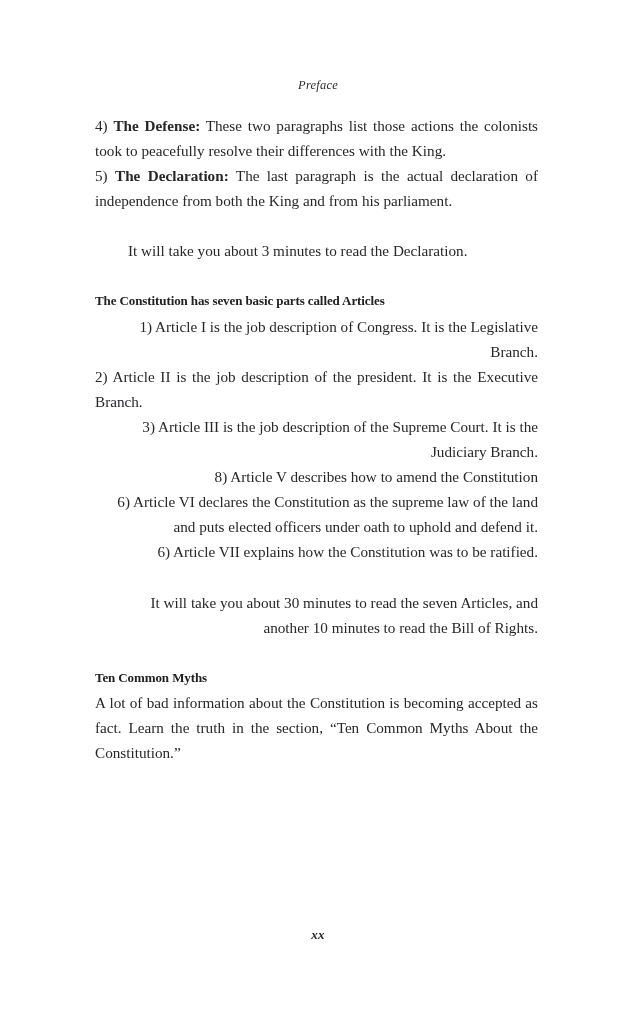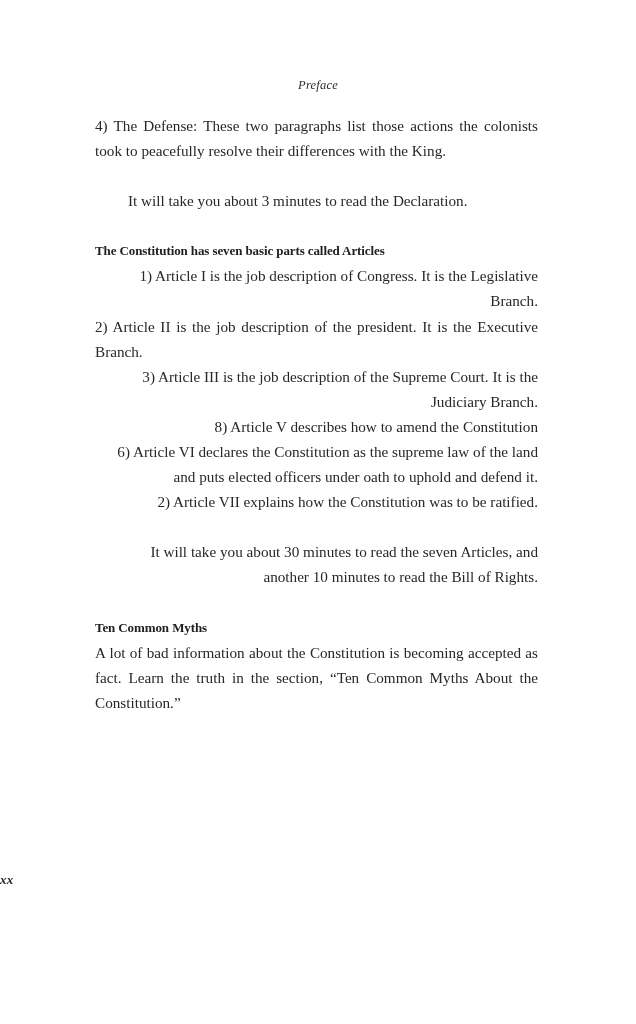--- a/index.html
+++ b/index.html
@@ -61,21 +61,21 @@
   
   p.ragged {
     text-align: right;
   }
 
   p.indent {
     text-indent: 33px;
   }
 
   .lead {
-    font-weight: normal;
+    font-weight: bold;
     margin-top: 15px;
   }
 
   h2 {
     margin: 0;
     font-size: 13px;
     line-height: 25.1px;
     font-weight: bold;
     letter-spacing: -0.1px;
     color: #212124;
@@ -84,56 +84,58 @@
   .gap-para {
     height: 25px;
   }
   .gap-heading {
     height: 25px;
   }
 
   
   .folio {
     position: absolute;
-    top: 872px;
+    top: 927px;
     left: 0;
     width: 636px;
+    text-align: center;
     font-style: italic;
     font-weight: bold;
     font-size: 13px;
     letter-spacing: 0.3px;
     color: #2b2b2e;
   }
 </style>
 </head>
 <body>
 
 <div class="page">
 
   <div class="running-head">Preface</div>
 
   <div class="content">
 
     <p class="flow"><span>4)</span> <span class="lead">The Defense:</span> <span>These two paragraphs list those actions the colonists took to peacefully resolve their differences with the King.</span></p>
 
+    <p class="flow"><span>5)</span> <span class="lead">The Declaration:</span> <span>The last paragraph is the actual declaration of independence from both the King and from his parliament.</span></p>
 
     <div class="gap-para"></div>
 
     <p class="flow indent">It will take you about 3 minutes to read the Declaration.</p>
 
     <div class="gap-heading"></div>
 
     <h2>The Constitution has seven basic parts called Articles</h2>
 
     <p class="ragged">1) Article I is the job description of Congress. It is the Legislative Branch.</p>
     <p class="flow">2) Article II is the job description of the president. It is the Executive Branch.</p>
     <p class="ragged">3) Article III is the job description of the Supreme Court. It is the Judiciary Branch.</p>
     <p class="ragged">8) Article V describes how to amend the Constitution</p>
     <p class="ragged">6) Article VI declares the Constitution as the supreme law of the land and puts elected officers under oath to uphold and defend it.</p>
-    <p class="ragged">2) Article VII explains how the Constitution was to be ratified.</p>
+    <p class="ragged">6) Article VII explains how the Constitution was to be ratified.</p>
 
     <div class="gap-para"></div>
 
     <p class="ragged indent">It will take you about 30 minutes to read the seven Articles, and another 10 minutes to read the Bill of Rights.</p>
 
     <div class="gap-heading"></div>
 
     <h2>Ten Common Myths</h2>
 
     <p class="flow">A lot of bad information about the Constitution is becoming accepted as fact. Learn the truth in the section, “Ten Common Myths About the Constitution.”</p>

